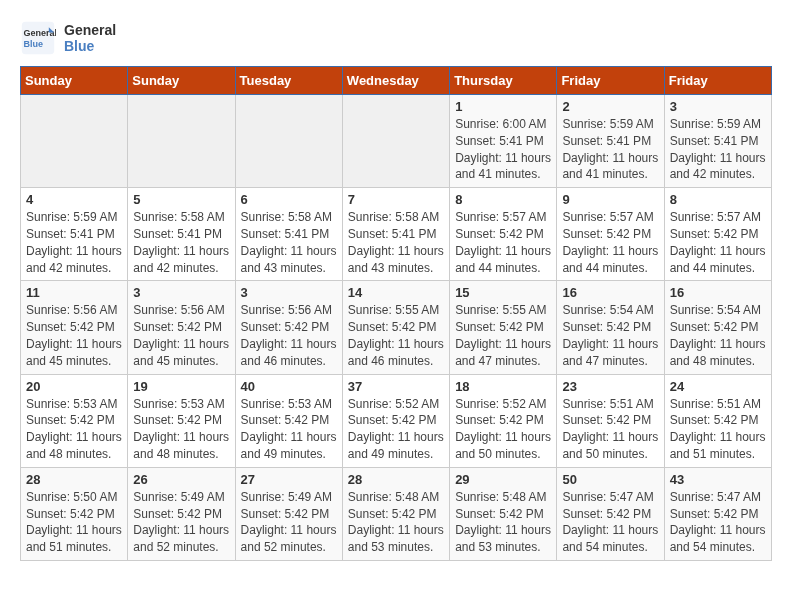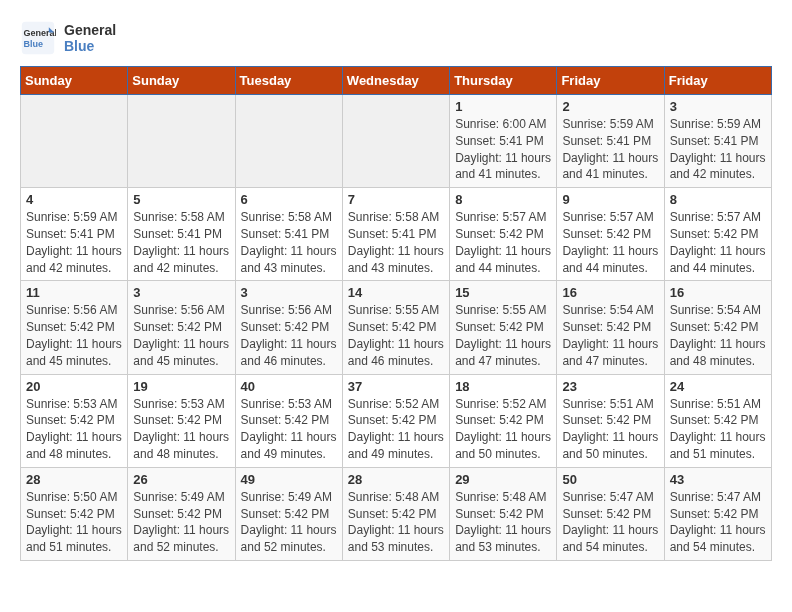--- a/index.html
+++ b/index.html
@@ -227,21 +227,21 @@
       <tr>
         <td>
           <span class="day-number">28</span>
           <div class="day-info">Sunrise: 5:50 AM<br>Sunset: 5:42 PM<br>Daylight: 11 hours<br>and 51 minutes.</div>
         </td>
         <td>
           <span class="day-number">26</span>
           <div class="day-info">Sunrise: 5:49 AM<br>Sunset: 5:42 PM<br>Daylight: 11 hours<br>and 52 minutes.</div>
         </td>
         <td>
-          <span class="day-number">49</span>
+          <span class="day-number">27</span>
           <div class="day-info">Sunrise: 5:49 AM<br>Sunset: 5:42 PM<br>Daylight: 11 hours<br>and 52 minutes.</div>
         </td>
         <td>
           <span class="day-number">28</span>
           <div class="day-info">Sunrise: 5:48 AM<br>Sunset: 5:42 PM<br>Daylight: 11 hours<br>and 53 minutes.</div>
         </td>
         <td>
           <span class="day-number">29</span>
           <div class="day-info">Sunrise: 5:48 AM<br>Sunset: 5:42 PM<br>Daylight: 11 hours<br>and 53 minutes.</div>
         </td>

